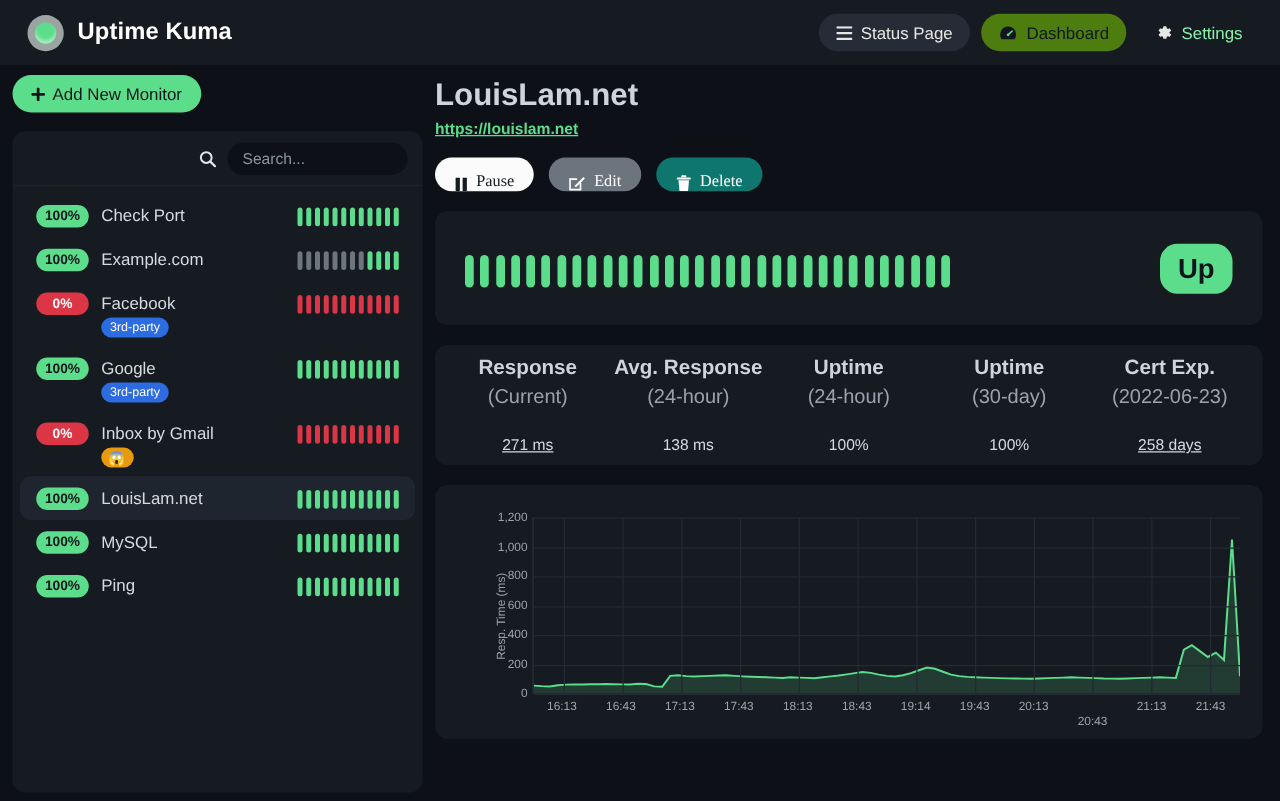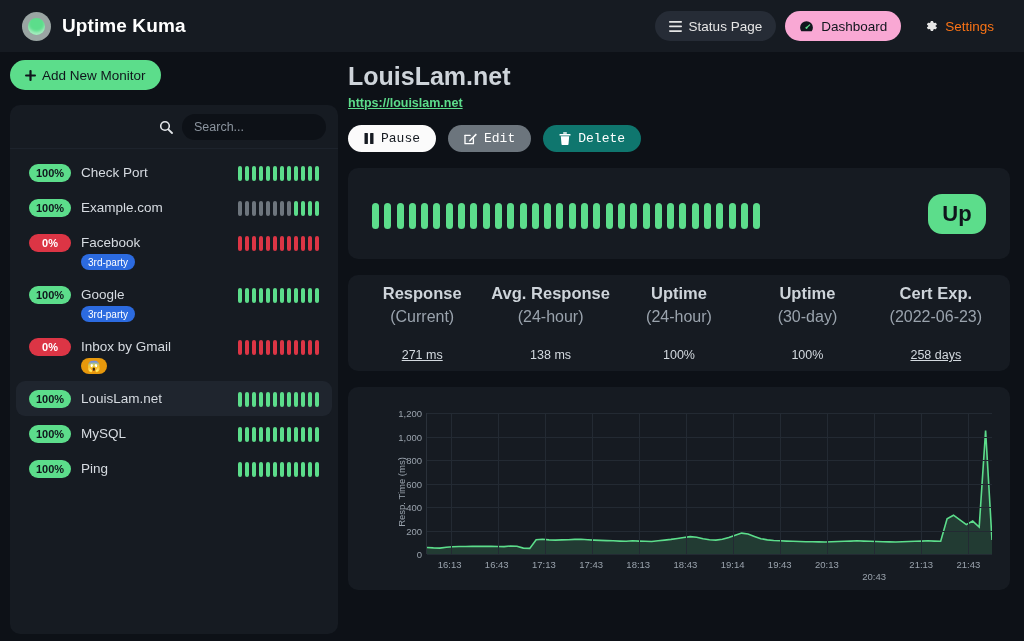--- a/index.html
+++ b/index.html
@@ -31,22 +31,22 @@
   }
   .brand-title { font-size: 19px; font-weight: bold; color: #fff; letter-spacing: .1px; }
 
   .nav { display: flex; align-items: center; gap: 9px; }
   .nav-btn {
     display: flex; align-items: center; gap: 7px;
     height: 30px; padding: 0 14px; border-radius: 16px;
     font-size: 13.5px; cursor: pointer; white-space: nowrap;
   }
   .nav-btn.ghost { background: #262c36; color: #e6e6e6; }
-  .nav-btn.active { background: #f9a8d4; color: #11161d; font-weight: 500; }
-  .nav-btn.plain { background: transparent; color: #f97316; }
+  .nav-btn.active { background: #4d7c0f; color: #11161d; font-weight: 500; }
+  .nav-btn.plain { background: transparent; color: #86efac; }
   .ico { display: inline-flex; align-items: center; justify-content: center; }
 
   
   .sidebar {
     position: absolute; left: 10px; top: 60px;
     width: 328px; height: 575px;
   }
   .add-btn {
     display: inline-flex; align-items: center; gap: 6px;
     height: 30px; padding: 0 15px; border-radius: 16px;
@@ -99,24 +99,24 @@
 
   
   .main { position: absolute; left: 348px; top: 60px; width: 662px; }
   .page-title { font-size: 25px; font-weight: bold; color: #ced4da; line-height: 32px; }
   .page-link {
     display: inline-block; font-size: 12.5px; font-weight: bold;
     color: #5cdd8b; text-decoration: underline; margin-top: 4px; cursor: pointer;
   }
   .actions { display: flex; gap: 12px; margin-top: 14px; }
   .btn {
-    display: inline-flex; align-items: center; gap: 7px;
+    display: inline-flex; align-items: flex-end; gap: 7px;
     height: 27px; padding: 0 16px; border-radius: 14px;
     font-size: 13px; cursor: pointer; border: none;
-    font-family: Liberation Mono, monospace;
+    font-family: Liberation Serif, serif;
   }
   .btn.pause { background: #fbfbfb; color: #161b22; }
   .btn.edit { background: #6c757d; color: #fff; }
   .btn.delete { background: #0f766e; color: #fff; }
 
   .card { background: #161b22; border-radius: 10px; margin-top: 16px; }
   .card-status {
     height: 91px; display: flex; align-items: center;
     justify-content: space-between; padding: 0 24px;
   }

